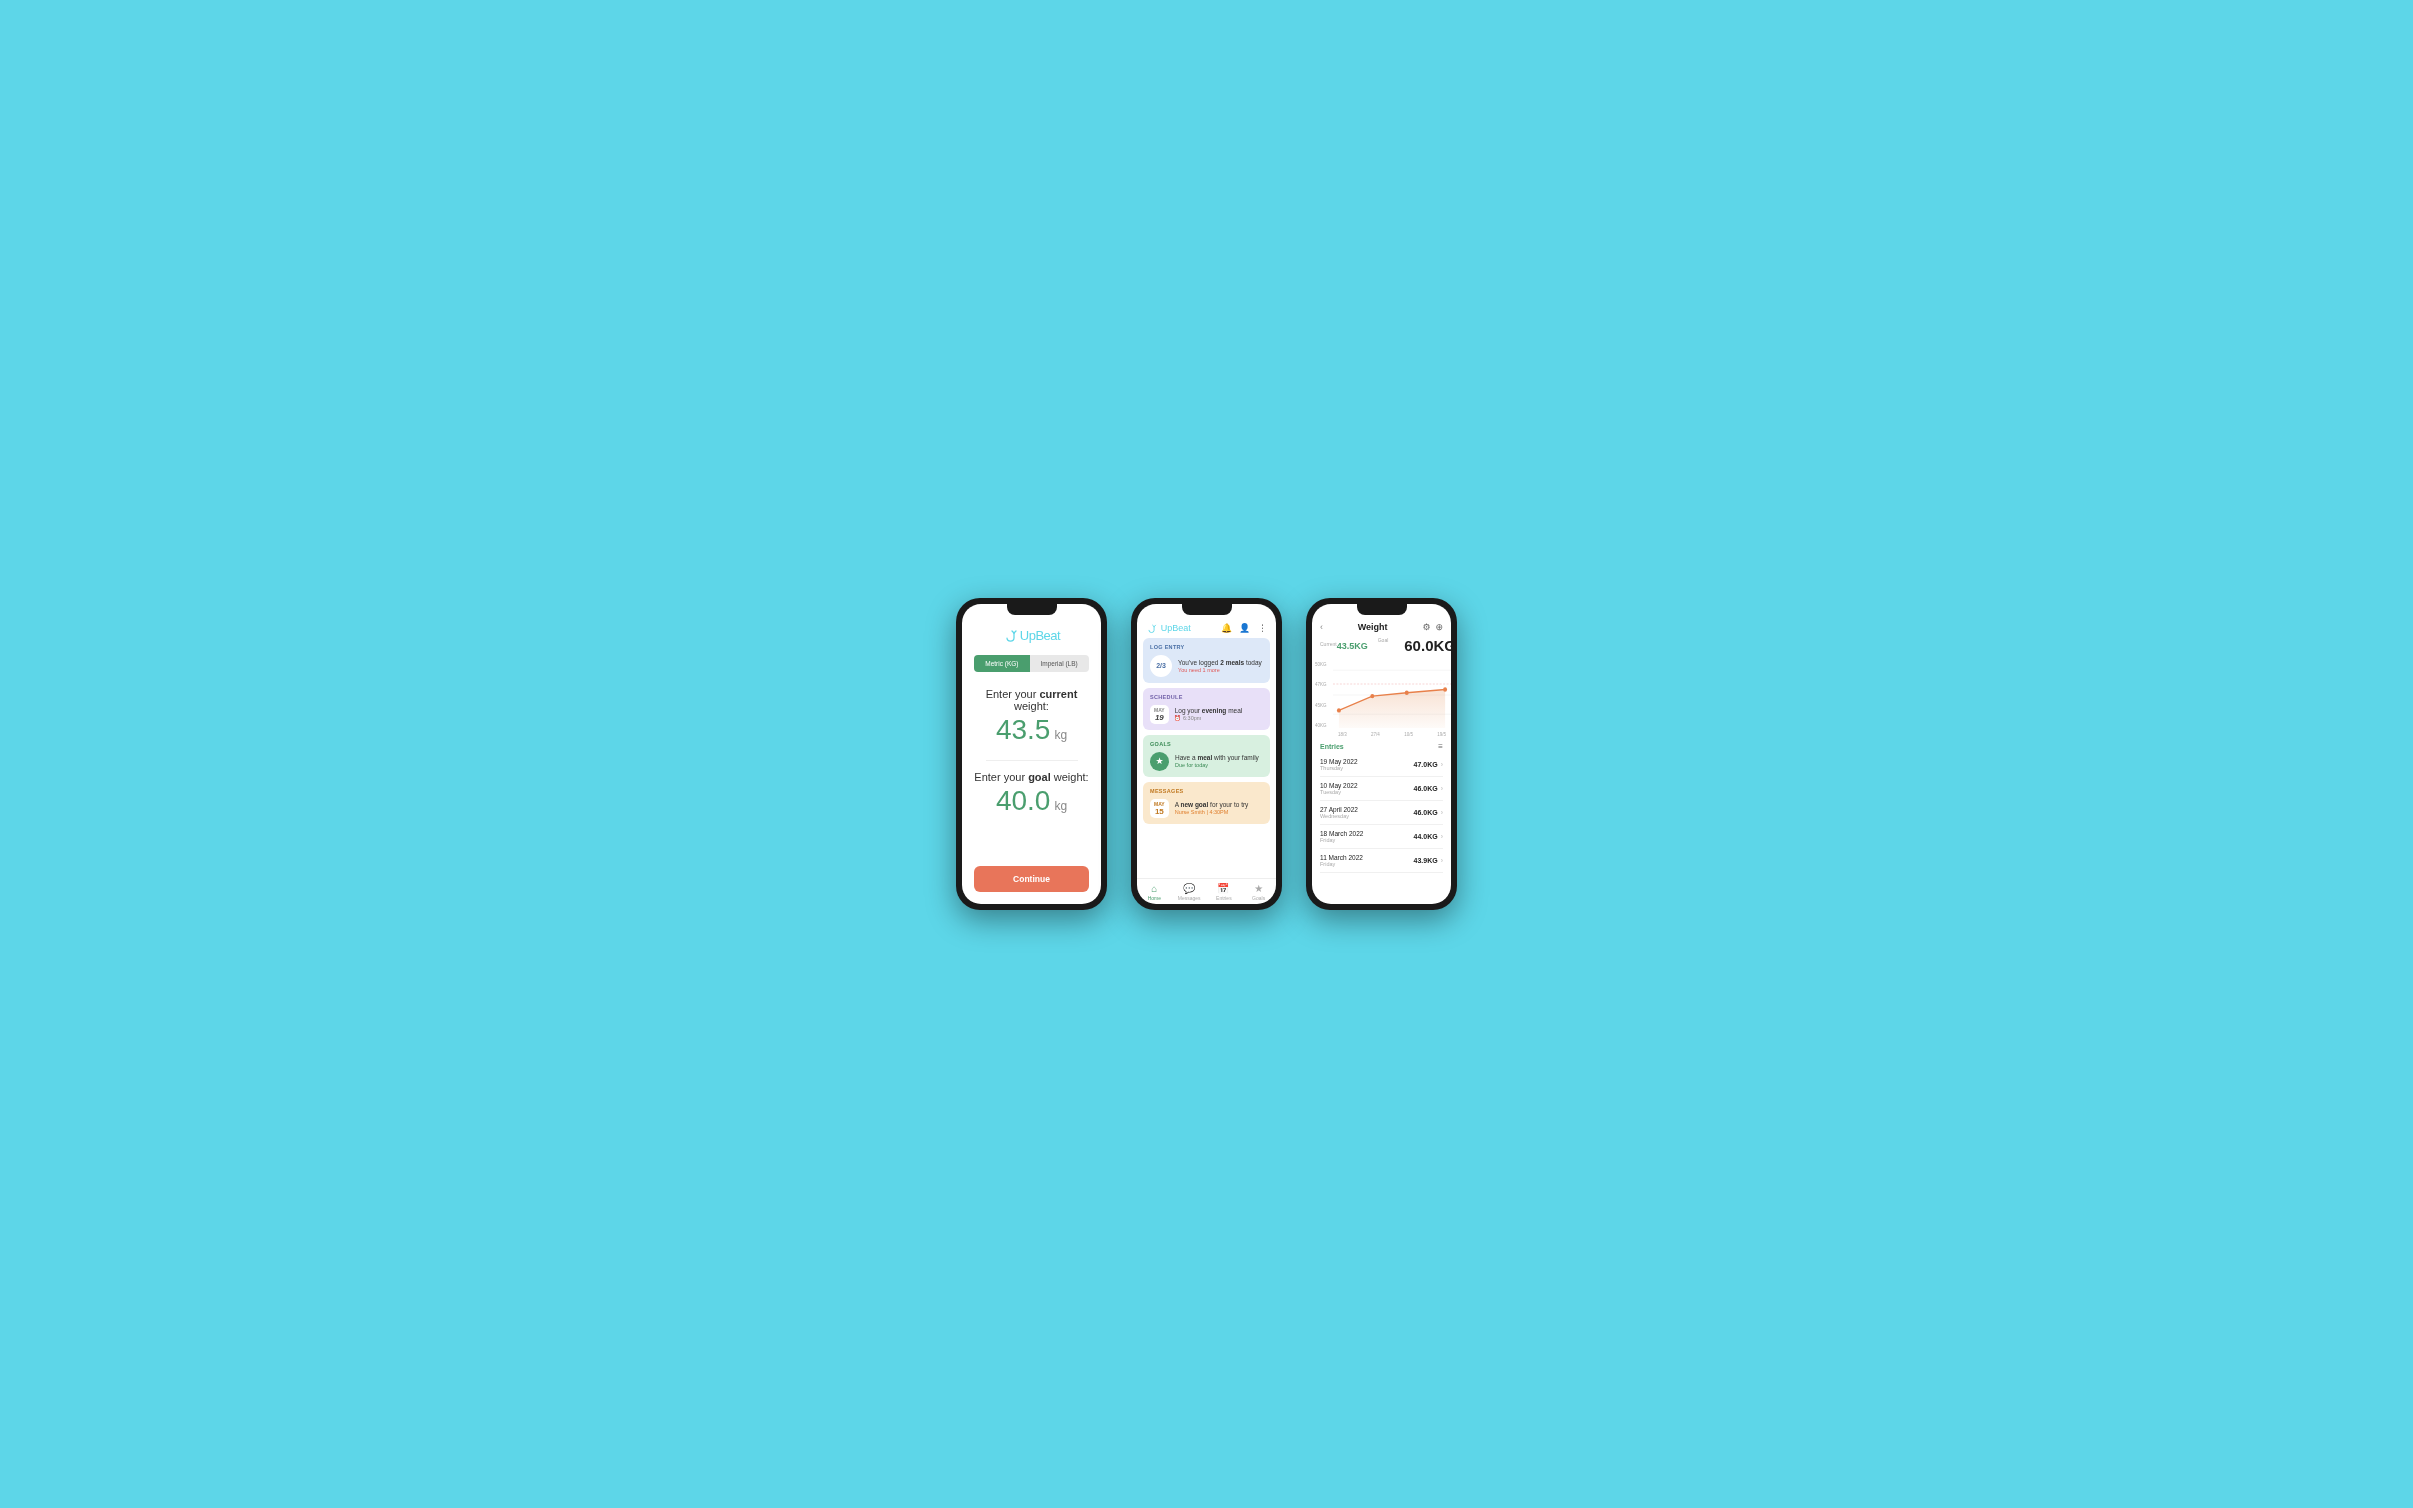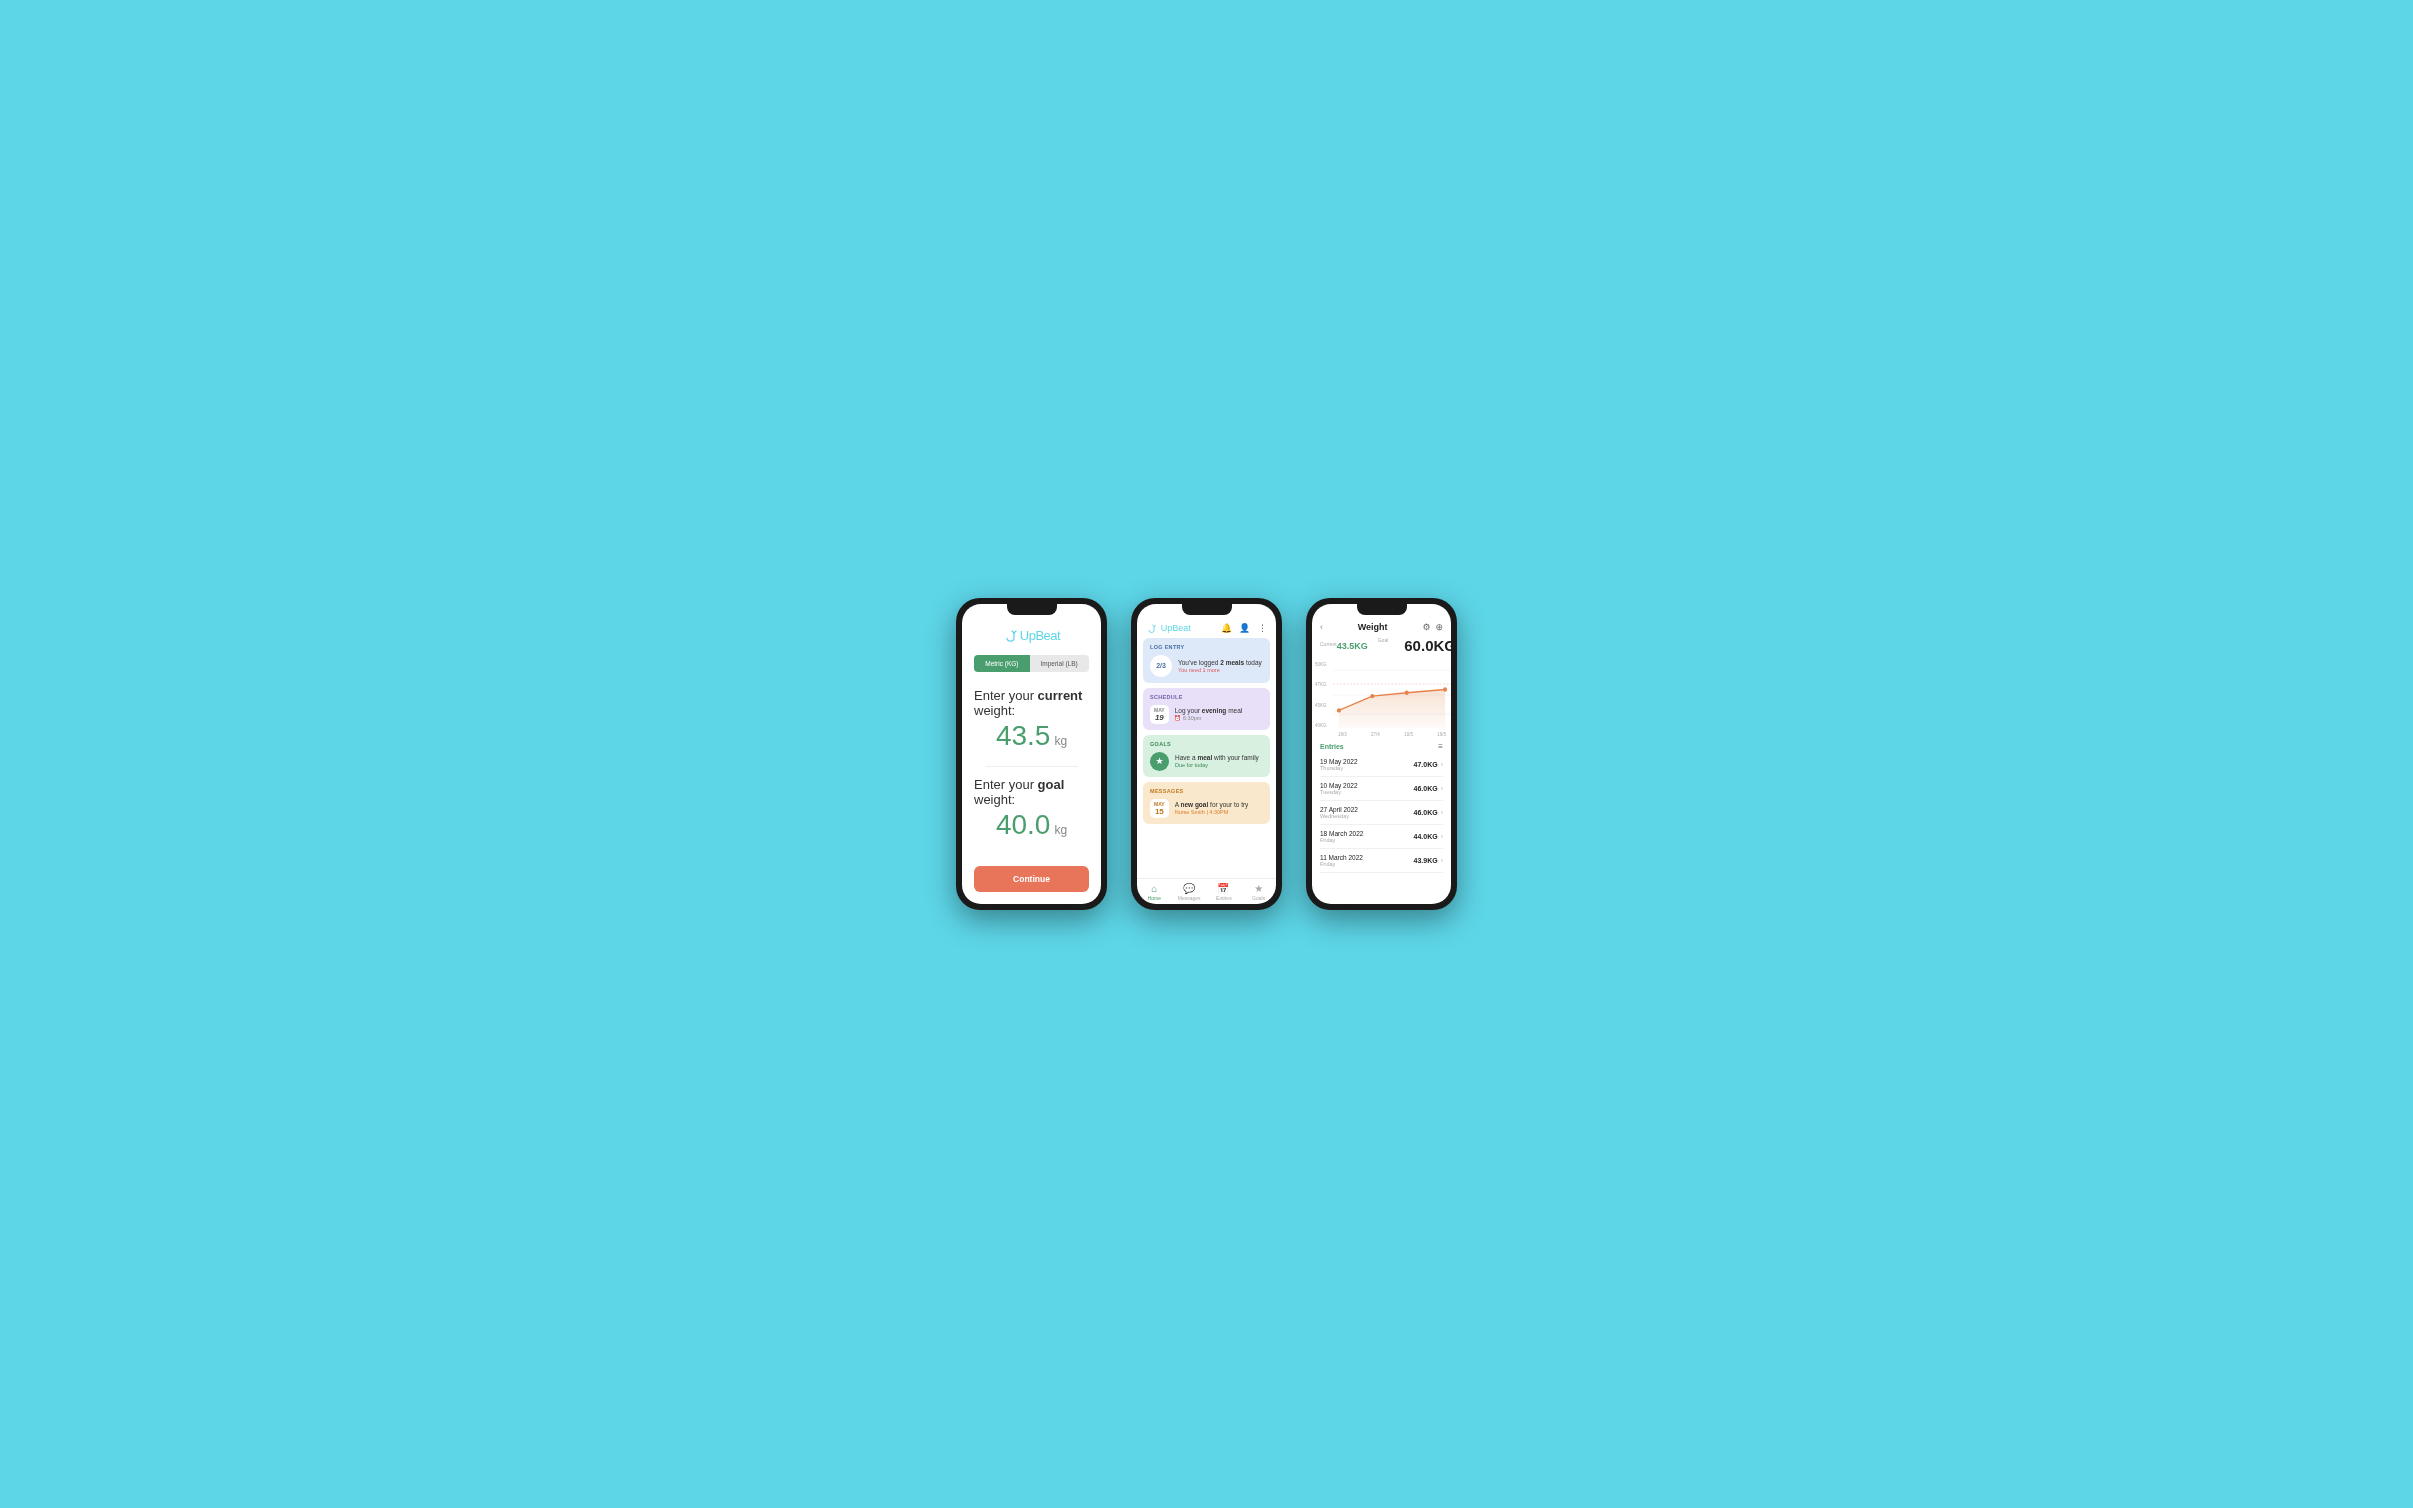--- a/index.html
+++ b/index.html
@@ -89,24 +89,24 @@
     }
     .unit-btn.active {
       background: #4a9e6e;
       color: #fff;
     }
     .unit-btn.inactive {
       background: #e8e8e8;
       color: #555;
     }
     .weight-label {
-      font-size: 13px;
+      font-size: 11px;
       color: #333;
       margin-bottom: 4px;
-      text-align: left;
+      text-align: center;
     }
     .weight-label strong { font-weight: 700; }
     .weight-value {
       font-size: 28px;
       font-weight: 300;
       color: #4a9e6e;
       line-height: 1;
       margin-bottom: 2px;
     }
     .weight-unit {

